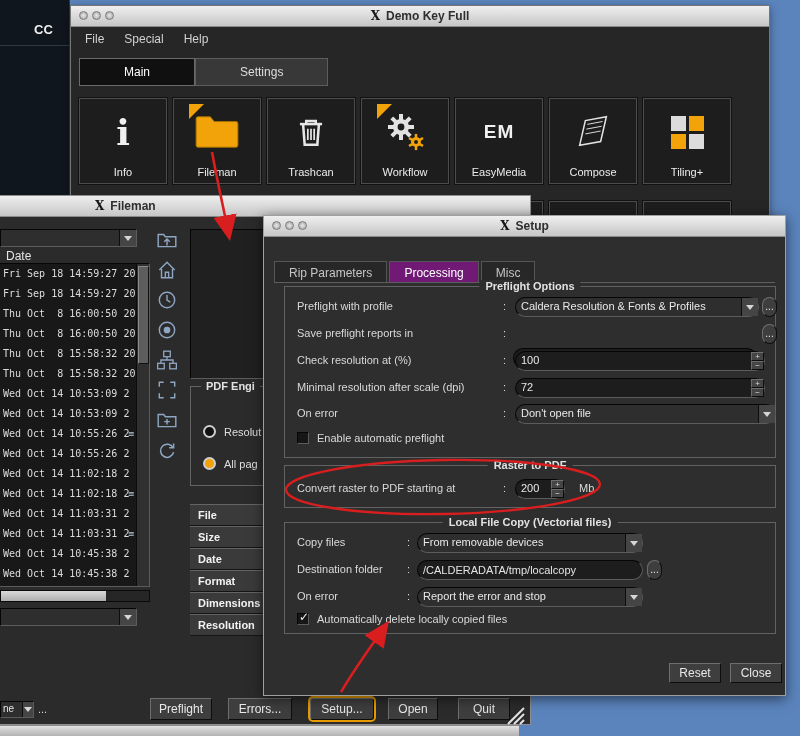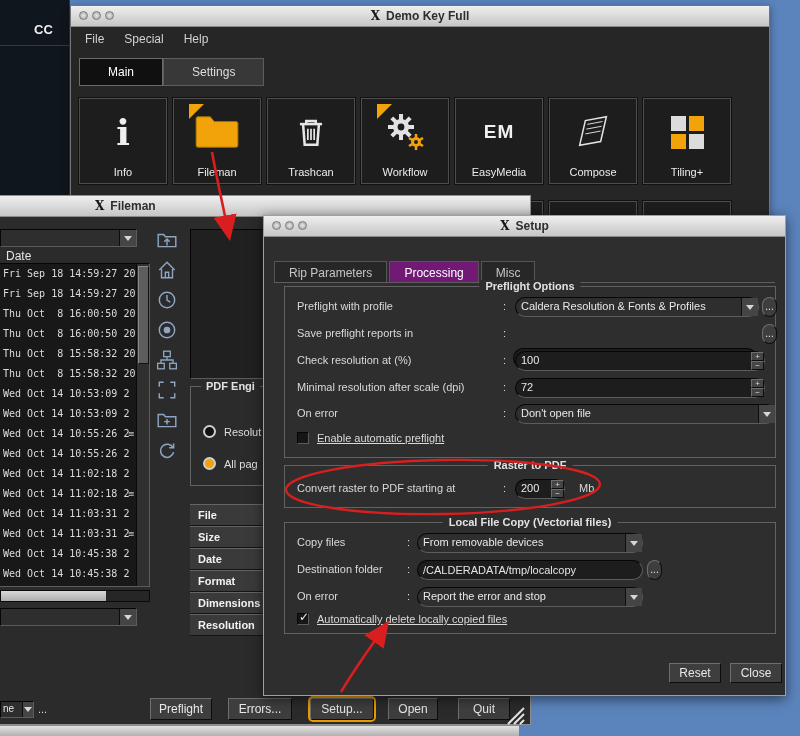--- a/index.html
+++ b/index.html
@@ -59,21 +59,21 @@
   .corner-cc { position:absolute; left:34px; top:22px; color:#f0f0f0; font-size:13px; font-weight:bold; }
   .corner-line { position:absolute; left:0; top:45px; width:100%; border-top:1px solid #2c3a46; }
 
   
   .demo { position:absolute; left:70px; top:5px; width:700px; height:450px; background:#262626;
     border:1px solid #767676; z-index:2; box-shadow:0 2px 8px rgba(0,0,0,.4); }
   .demo-menubar { position:absolute; left:0; top:22px; right:0; height:22px; display:flex; gap:20px; padding:4px 14px;
     color:#d2d2d2; font-size:12px; }
   .demo-menubar span { cursor:default; }
   .dtabs { position:absolute; left:8px; top:52px; display:flex; }
-  .dtab { padding:6px 28px; font-size:12px; color:#dedede; background:#383838; border:1px solid #5d5d5d; }
+  .dtab { padding:6px 44px; font-size:12px; color:#dedede; background:#383838; border:1px solid #5d5d5d; }
   .dtab.active { background:#101010; color:#ffffff; border-color:#6a6a6a; }
   .appgrid { position:absolute; left:8px; top:92px; display:flex; gap:6px; }
   .appcell { position:relative; width:88px; height:86px; background:#1d1d1d;
     border:1px solid #4d4d4d; outline:1px solid #121212;
     display:flex; flex-direction:column; align-items:center; justify-content:flex-end; padding-bottom:5px; }
   .appicon { position:absolute; top:10px; left:50%; transform:translateX(-50%);
     width:48px; height:46px; display:flex; align-items:center; justify-content:center; }
   .applabel { font-size:11px; color:#ececec; }
   .cflag { position:absolute; left:15px; top:5px; width:0; height:0;
     border-top:15px solid #f2a30a; border-right:15px solid transparent; }
@@ -133,21 +133,21 @@
   .stabs { position:absolute; left:10px; top:45px; right:10px; height:22px; border-bottom:1px solid #5e5e5e; display:flex; }
   .stab { padding:4px 14px; font-size:12px; color:#c6c6c6; background:#272727;
     border:1px solid #555; border-bottom:none; margin-right:2px; }
   .stab.active { background:#701a75; color:#ffffff; }
   .g-pre   { left:20px; top:70px;  width:492px; height:172px; }
   .g-ras   { left:20px; top:249px; width:492px; height:43px; }
   .g-loc   { left:20px; top:306px; width:492px; height:112px; }
   .sr { position:absolute; left:0; right:0; height:20px; }
   .sr .combo, .sr .sunken, .sr .spin, .sr .raised { position:absolute; top:0; height:20px;border-radius:10px; }
   .sunken-field { font-size:11px; padding:3px 5px; white-space:nowrap; overflow:hidden; }
-  .cbrow { position:absolute; left:12px; font-size:11px; color:#d9d9d9; display:flex; gap:8px; align-items:center;text-decoration:underline; }
+  .cbrow { position:absolute; left:12px; font-size:11px; color:#d9d9d9; display:flex; gap:8px; align-items:center; }
   .unit { position:absolute; left:294px; top:3px; font-size:11px; color:#d9d9d9; }
   .sbtn { position:absolute; width:52px; height:20px; font-size:12px; text-align:center; line-height:18px; }
 
   svg.icon { display:block; }
 
   
   .anno { position:absolute; left:0; top:0; z-index:10; pointer-events:none; }
 </style>
 </head>
 <body>

